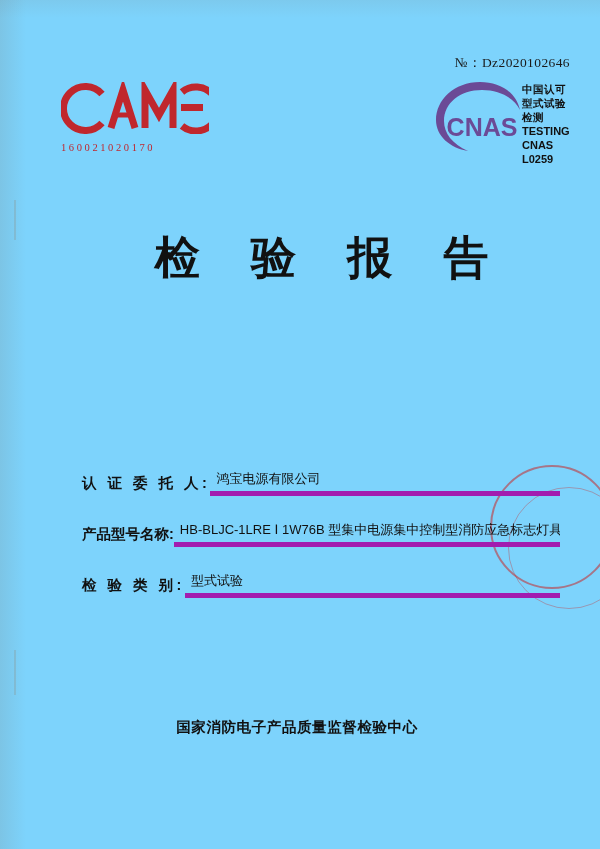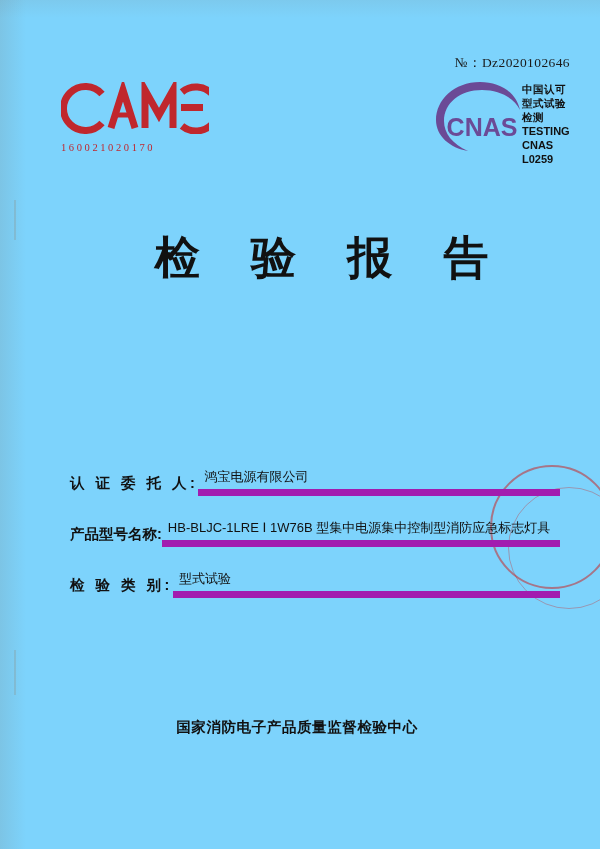--- a/index.html
+++ b/index.html
@@ -155,21 +155,21 @@
     font-size: 45px;
     letter-spacing: 20px;
     color: #111;
     text-indent: 20px;
     padding-left: 43px;
   }
 
   
   .fields {
     position: absolute;
-    left: 70px;
+    left: 82px;
     right: 40px;
     top: 470px;
   }
   .field-row {
     display: flex;
     align-items: flex-end;
     margin-bottom: 25px;
     height: 26px;
   }
   .field-label {
@@ -178,21 +178,21 @@
     color: #111;
     white-space: nowrap;
     flex: 0 0 auto;
     padding-bottom: 3px;
   }
   .field-label.spaced {
     letter-spacing: 3.5px;
   }
   .field-value {
     flex: 1 1 auto;
-    border-bottom: 7px solid #a21caf;
+    border-bottom: 5px solid #a21caf;
     font-size: 13px;
     color: #111;
     padding: 0 0 3px 6px;
     white-space: nowrap;
     overflow: hidden;
     font-family: "Liberation Sans", sans-serif;
   }
 
   
   .stamp {

